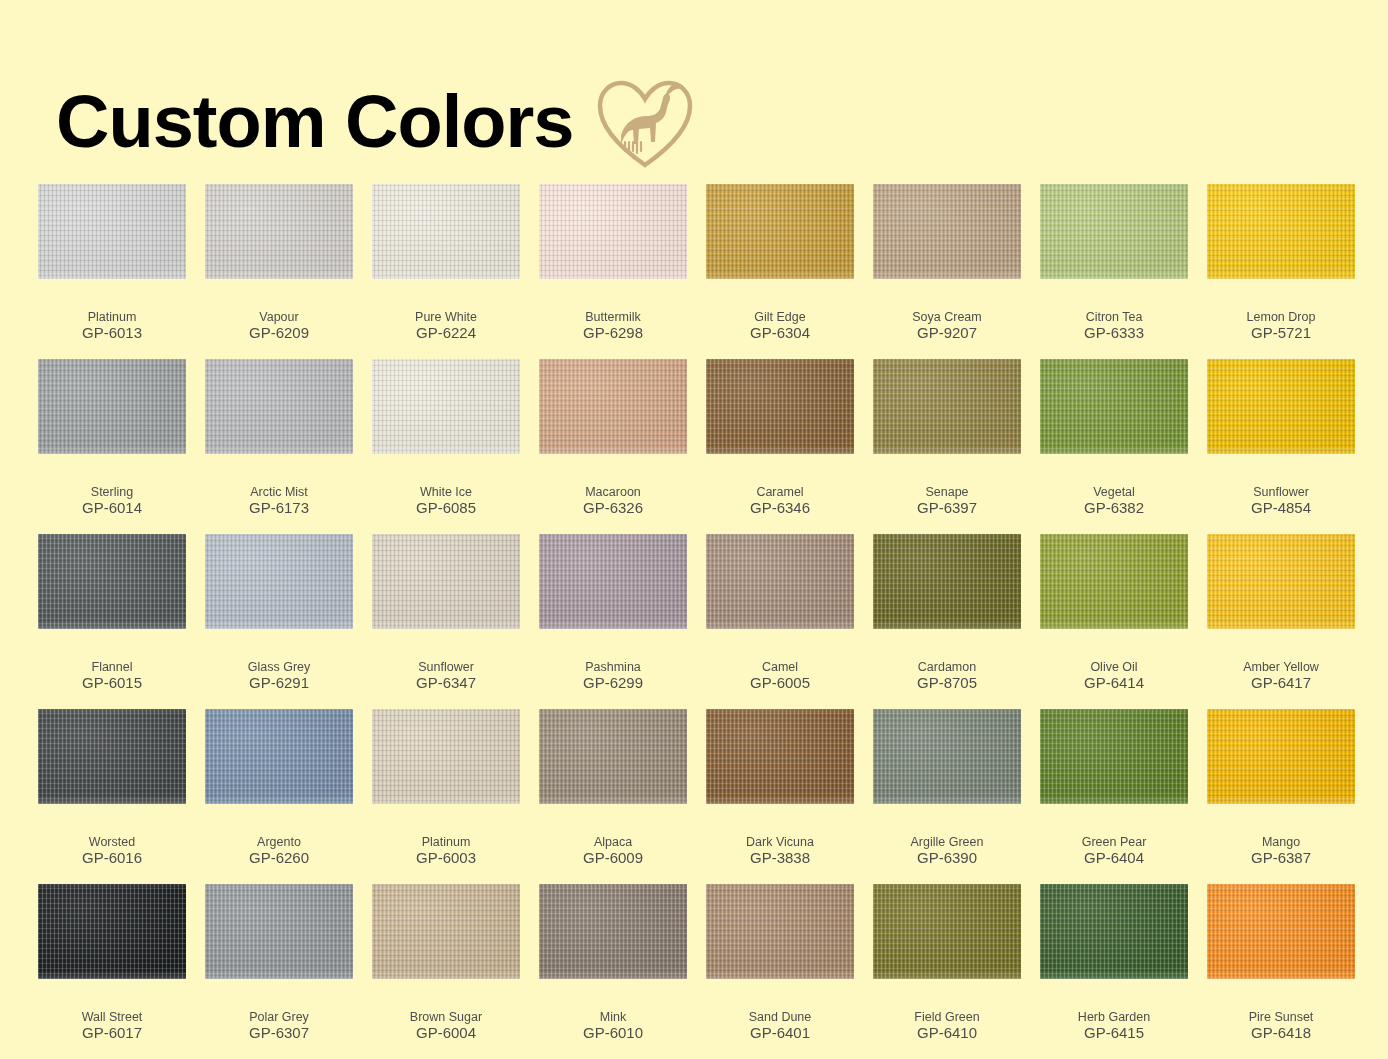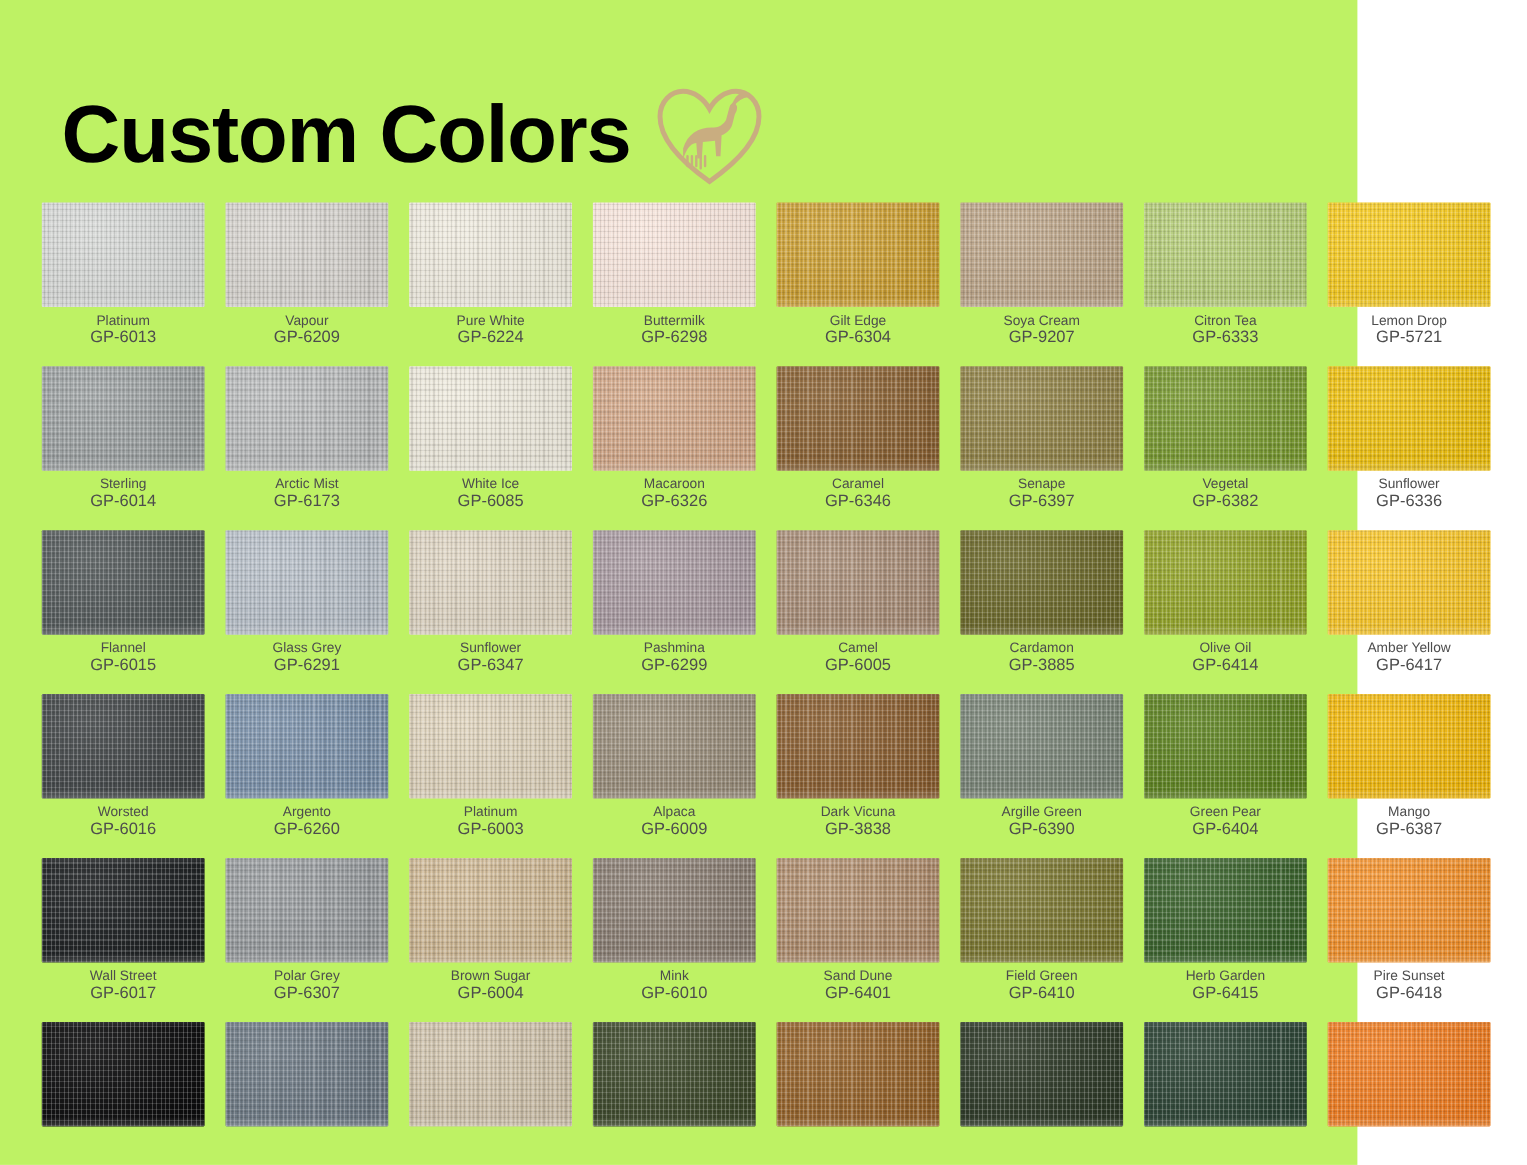--- a/index.html
+++ b/index.html
@@ -8,23 +8,23 @@
   html, body {
     width: 1388px;
     height: 1059px;
     background: #ffffff;
     font-family: "Liberation Sans", sans-serif;
     overflow: hidden;
   }
 
   #page {
     position: relative;
-    width: 1234px;
+    width: 1388px;
     height: 1059px;
-    background: #bef264;
+    background: #fef9c3;
   }
 
   
   #header {
     position: absolute;
     left: 56px;
     top: 74px;
     display: flex;
     align-items: center;
     height: 96px;
@@ -107,21 +107,21 @@
       linear-gradient(to bottom,
         rgba(255,255,255,0.10) 0px,
         rgba(255,255,255,0.00) 5px,
         rgba(255,255,255,0.00) 86px,
         rgba(255,255,255,0.18) 95px),
       radial-gradient(ellipse at 30% 25%, rgba(255,255,255,0.10), rgba(0,0,0,0.05) 80%);
     pointer-events: none;
   }
 
   .swatch-label {
-    margin-top: 4px;
+    margin-top: 30px;
     text-align: center;
     font-size: 12.5px;
     line-height: 16px;
     color: #4d4d4d;
     font-family: "Liberation Sans", sans-serif;
     white-space: nowrap;
   }
 
   .swatch-code {
     text-align: center;
@@ -239,21 +239,21 @@
 
     <div class="swatch-cell">
       <div class="swatch-chip" style="background-color: rgb(123, 156, 51);"></div>
       <div class="swatch-label">Vegetal</div>
       <div class="swatch-code">GP-6382</div>
     </div>
 
     <div class="swatch-cell">
       <div class="swatch-chip" style="background-color: rgb(240, 194, 16);"></div>
       <div class="swatch-label">Sunflower</div>
-      <div class="swatch-code">GP-6336</div>
+      <div class="swatch-code">GP-4854</div>
     </div>
 
     <div class="swatch-cell">
       <div class="swatch-chip" style="background-color: rgb(85, 91, 92);"></div>
       <div class="swatch-label">Flannel</div>
       <div class="swatch-code">GP-6015</div>
     </div>
 
     <div class="swatch-cell">
       <div class="swatch-chip" style="background-color: rgb(183, 191, 200);"></div>
@@ -275,21 +275,21 @@
 
     <div class="swatch-cell">
       <div class="swatch-chip" style="background-color: rgb(169, 142, 120);"></div>
       <div class="swatch-label">Camel</div>
       <div class="swatch-code">GP-6005</div>
     </div>
 
     <div class="swatch-cell">
       <div class="swatch-chip" style="background-color: rgb(109, 106, 44);"></div>
       <div class="swatch-label">Cardamon</div>
-      <div class="swatch-code">GP-3885</div>
+      <div class="swatch-code">GP-8705</div>
     </div>
 
     <div class="swatch-cell">
       <div class="swatch-chip" style="background-color: rgb(148, 165, 42);"></div>
       <div class="swatch-label">Olive Oil</div>
       <div class="swatch-code">GP-6414</div>
     </div>
 
     <div class="swatch-cell">
       <div class="swatch-chip" style="background-color: rgb(248, 198, 42);"></div>

